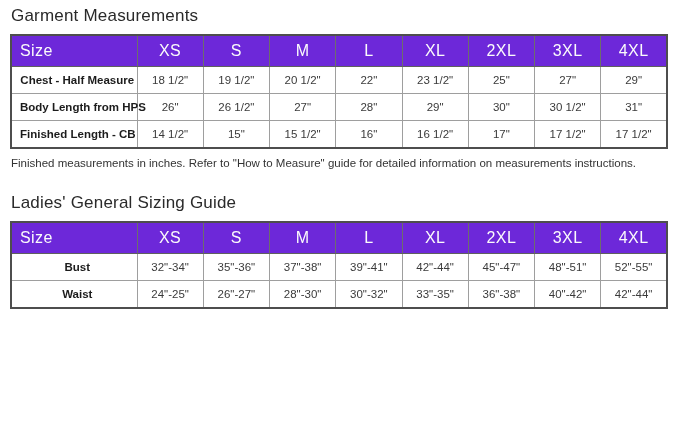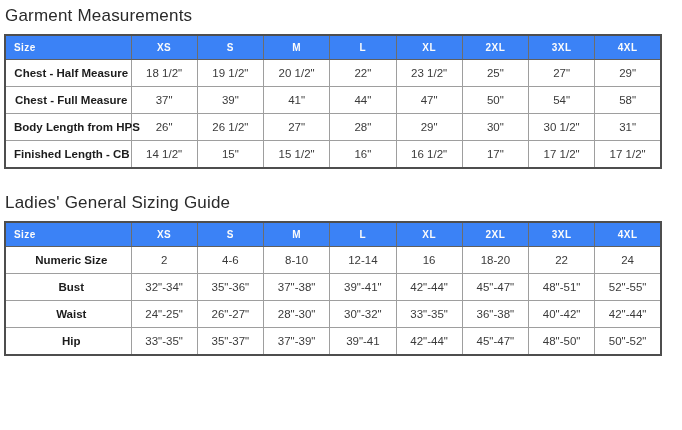--- a/index.html
+++ b/index.html
@@ -8,43 +8,43 @@
     background: #ffffff;
   }
   body {
     width: 682px;
     height: 430px;
     overflow: hidden;
     font-family: "Liberation Sans", sans-serif;
     -webkit-font-smoothing: antialiased;
   }
   .page {
-    padding: 3px 0 0 4px;
+    padding: 3px 0 0 10px;
   }
   .section-title {
     font-size: 17px;
     font-weight: 400;
     color: #2a2a2a;
     margin: 3px 0 8px 1px;
     letter-spacing: 0.2px;
   }
   .sizing-table {
     width: 658px;
     border-collapse: collapse;
     table-layout: fixed;
     border: 2px solid #4e4e4e;
   }
   .sizing-table col.label-col {
     width: 126px;
   }
   .sizing-table th {
-    background: #3b82f6;
+    background: #6d28d9;
     color: #fbfbfb;
-    font-size: 10px;
-    font-weight: 700;
+    font-size: 16px;
+    font-weight: 400;
     text-align: center;
     padding: 6px 4px;
     border-right: 1px solid #6d6d6d;
     border-bottom: 1px solid #5f5f5f;
     letter-spacing: 0.4px;
   }
   .sizing-table th.first {
     text-align: left;
     padding-left: 8px;
   }
@@ -110,31 +110,20 @@
             <td>18 1/2"</td>
             <td>19 1/2"</td>
             <td>20 1/2"</td>
             <td>22"</td>
             <td>23 1/2"</td>
             <td>25"</td>
             <td>27"</td>
             <td>29"</td>
           </tr>
           <tr>
-            <td class="row-label">Chest - Full Measure</td>
-            <td>37"</td>
-            <td>39"</td>
-            <td>41"</td>
-            <td>44"</td>
-            <td>47"</td>
-            <td>50"</td>
-            <td>54"</td>
-            <td>58"</td>
-          </tr>
-          <tr>
             <td class="row-label">Body Length from HPS</td>
             <td>26"</td>
             <td>26 1/2"</td>
             <td>27"</td>
             <td>28"</td>
             <td>29"</td>
             <td>30"</td>
             <td>30 1/2"</td>
             <td>31"</td>
           </tr>
@@ -144,20 +133,21 @@
             <td>15"</td>
             <td>15 1/2"</td>
             <td>16"</td>
             <td>16 1/2"</td>
             <td>17"</td>
             <td>17 1/2"</td>
             <td>17 1/2"</td>
           </tr>
         </tbody>
       </table>
+    <p class="footnote">Finished measurements in inches. Refer to "How to Measure" guide for detailed information on measurements instructions.</p>
   </div>
 
   <div class="section section-2">
     <h2 class="section-title">Ladies' General Sizing Guide</h2>
     <table class="sizing-table">
         <colgroup>
           <col class="label-col">
           <col>
           <col>
           <col>
@@ -175,31 +165,20 @@
             <th>M</th>
             <th>L</th>
             <th>XL</th>
             <th>2XL</th>
             <th>3XL</th>
             <th>4XL</th>
           </tr>
         </thead>
         <tbody>
           <tr>
-            <td class="row-label">Numeric Size</td>
-            <td>2</td>
-            <td>4-6</td>
-            <td>8-10</td>
-            <td>12-14</td>
-            <td>16</td>
-            <td>18-20</td>
-            <td>22</td>
-            <td>24</td>
-          </tr>
-          <tr>
             <td class="row-label">Bust</td>
             <td>32"-34"</td>
             <td>35"-36"</td>
             <td>37"-38"</td>
             <td>39"-41"</td>
             <td>42"-44"</td>
             <td>45"-47"</td>
             <td>48"-51"</td>
             <td>52"-55"</td>
           </tr>
@@ -207,28 +186,17 @@
             <td class="row-label">Waist</td>
             <td>24"-25"</td>
             <td>26"-27"</td>
             <td>28"-30"</td>
             <td>30"-32"</td>
             <td>33"-35"</td>
             <td>36"-38"</td>
             <td>40"-42"</td>
             <td>42"-44"</td>
           </tr>
-          <tr>
-            <td class="row-label">Hip</td>
-            <td>33"-35"</td>
-            <td>35"-37"</td>
-            <td>37"-39"</td>
-            <td>39"-41</td>
-            <td>42"-44"</td>
-            <td>45"-47"</td>
-            <td>48"-50"</td>
-            <td>50"-52"</td>
-          </tr>
         </tbody>
       </table>
   </div>
 
 </div>
 
 </body></html>

